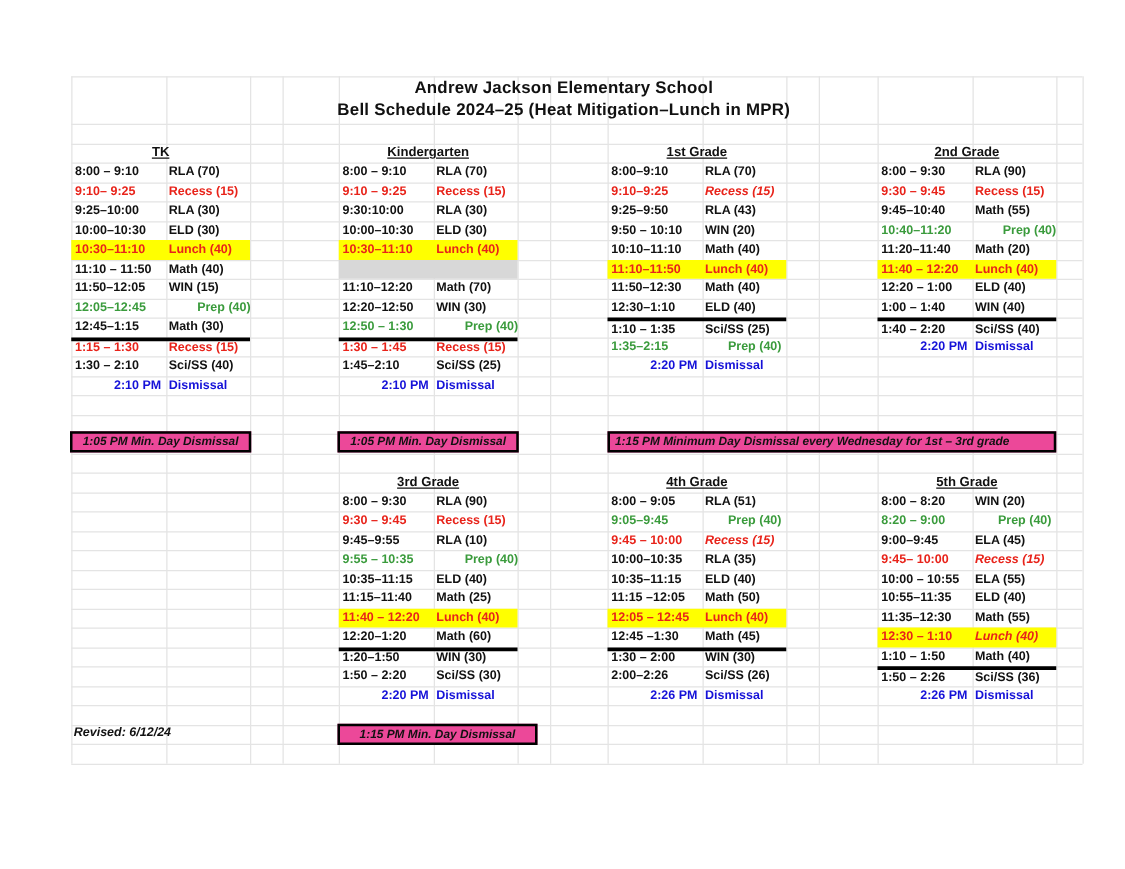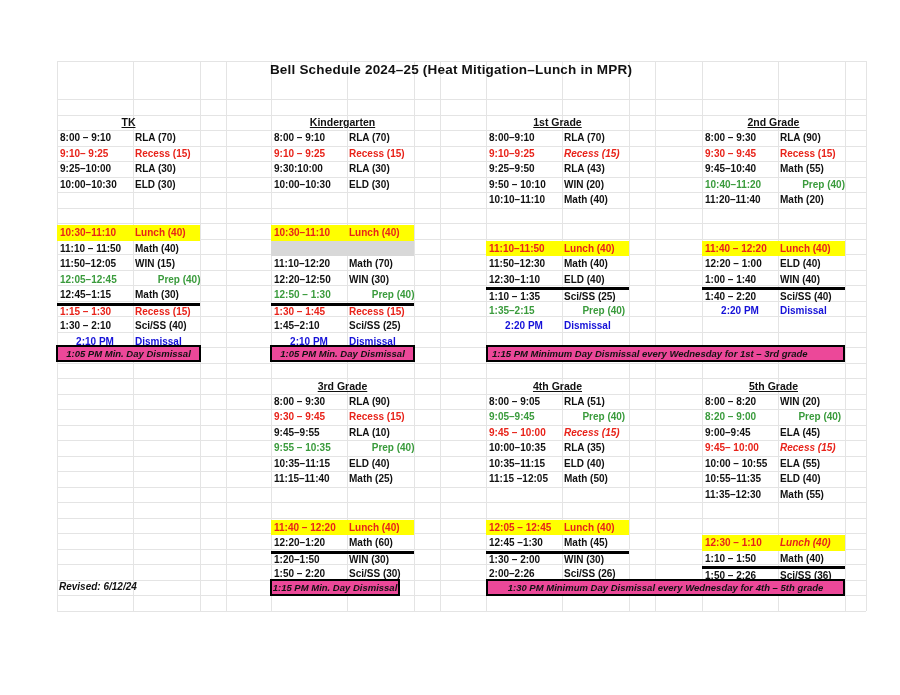--- a/index.html
+++ b/index.html
@@ -22,34 +22,34 @@
     font-weight:bold;font-size:10.5px;}
   .ghead span{text-decoration:underline;}
   .row{height:15.5px;display:flex;align-items:center;box-sizing:border-box;
     font-weight:bold;font-size:10px;white-space:nowrap;}
   .cell{overflow:visible;}
   .cell.time{width:76px;padding-left:3px;box-sizing:border-box;}
   .cell.subj{width:67px;padding-left:2px;box-sizing:border-box;}
   .row.sep{border-top:3px solid #000;}
   .t-recess{color:var(--c-red,#e8231a);}
   .t-prep{color:var(--c-green,#3a9b3c);gap:39px;}
-  .t-lunch{background:var(--c-yellow,#ffff00);color:var(--c-red,#e8231a);margin-top:33px;}
+  .t-lunch{background:var(--c-yellow,#ffff00);color:var(--c-red,#e8231a);}
   .t-blank{background:var(--c-gray,#d8d8d8);}
   .t-dismissal{color:var(--c-blue,#1511d8);}
-  .t-dismissal .cell.time{text-align:center;padding-right:4px;padding-left:4px;}
+  .t-dismissal .cell.time{text-align:right;padding-right:4px;padding-left:4px;}
   .row.it .cell.subj{font-style:italic;}
   
   .mbox{position:absolute;height:17px;box-sizing:border-box;border:2.5px solid #000;
     background:#ec4899;display:flex;align-items:center;justify-content:center;
     font-weight:bold;font-style:italic;font-size:9.5px;white-space:nowrap;z-index:3;}
   .mbox.leftalign{justify-content:flex-start;padding-left:4px;}
   .pos-b0{left:56px;top:345px;width:145px;}
   .pos-b1{left:270px;top:345px;width:145px;}
   .pos-b2{left:486px;top:345px;width:359px;}
-  .pos-b3{left:270px;top:579px;width:130px;}
+  .pos-b3{left:270px;top:579px;width:160px;}
   .pos-b4{left:486px;top:579px;width:359px;}
   .revised{position:absolute;left:59px;top:581px;font-style:italic;font-weight:bold;
     font-size:10px;white-space:nowrap;}
 </style>
 </head>
 <body>
 
 <div class="sheet">
   <div id="gridlayer">
       <div class="hline" style="top: 61px;"></div>
@@ -99,20 +99,21 @@
       <div class="vline" style="left: 562px;"></div>
       <div class="vline" style="left: 629px;"></div>
       <div class="vline" style="left: 655px;"></div>
       <div class="vline" style="left: 702px;"></div>
       <div class="vline" style="left: 778px;"></div>
       <div class="vline" style="left: 845px;"></div>
       <div class="vline" style="left: 866px;"></div>
     </div>
 
   <div class="title">
+    <div>Andrew Jackson Elementary School</div>
     <div>Bell Schedule 2024–25 (Heat Mitigation–Lunch in MPR)</div>
   </div>
 
   <div class="group pos-g0">
       <div class="ghead">
         <span>TK</span>
       </div>
       <div class="row t-normal">
         <div class="cell time">8:00 – 9:10</div>
         <div class="cell subj">RLA (70)</div>
@@ -454,16 +455,15 @@
       <div class="row t-dismissal">
         <div class="cell time">2:26 PM</div>
         <div class="cell subj">Dismissal</div>
       </div>
     </div>
 
   <div class="mbox pos-b0">1:05 PM Min. Day Dismissal</div>
   <div class="mbox pos-b1">1:05 PM Min. Day Dismissal</div>
   <div class="mbox leftalign pos-b2">1:15 PM Minimum Day Dismissal every Wednesday for 1st – 3rd grade</div>
   <div class="mbox pos-b3">1:15 PM Min. Day Dismissal</div>
-  <div class="mbox pos-b4">1:30 PM Minimum Day Dismissal every Wednesday for 4th – 5th grade</div>
 
   <div class="revised">Revised: 6/12/24</div>
 </div>
 
 </body></html>

